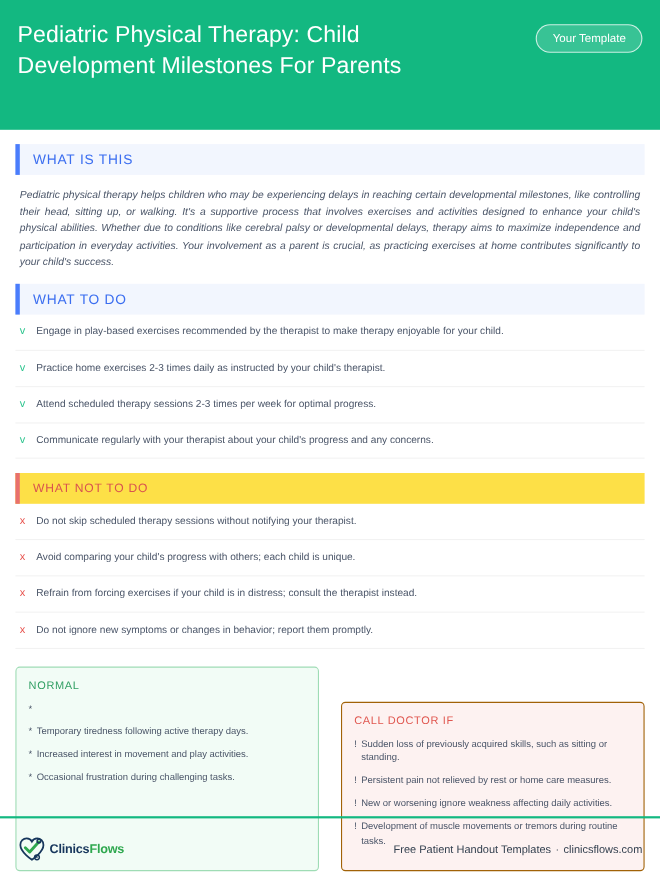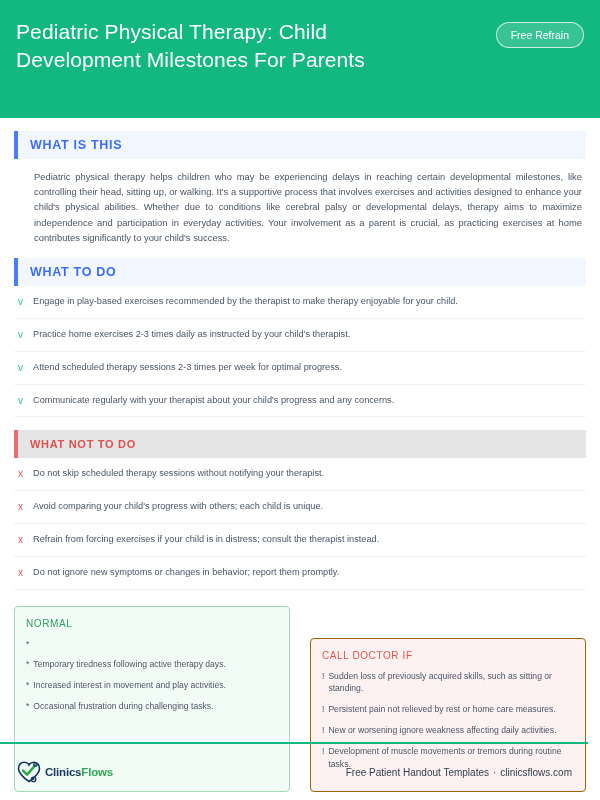--- a/index.html
+++ b/index.html
@@ -58,37 +58,37 @@
   }
 
   .section-head {
     margin-top: 13px;
     background: #f2f6fe;
     border-left: 4px solid #4a7dfc;
     padding: 7px 0 7px 12px;
     font-size: 12.5px;
     letter-spacing: 0.7px;
     color: #3b6ef0;
-    font-weight: bold;
   }
   .section-head.danger {
-    background: #e5e5e5;
+    background: #fde047;
     border-left-color: #e8706e;
     color: #d9534f;
     font-size: 11px;
     padding-top: 8px;
     padding-bottom: 8px;
   }
 
   .paragraph {
-    margin: 10px 4px 0 20px;
+    margin: 10px 4px 0 4px;
     font-size: 9.4px;
     line-height: 1.62;
     color: #4a5568;
     text-align: justify;
+    font-style: italic;
   }
 
   .list {
     margin: 0;
     padding: 0;
     list-style: none;
   }
   .list-item {
     display: flex;
     align-items: flex-start;
@@ -161,21 +161,21 @@
     font-size: 10px;
     letter-spacing: 0.5px;
     color: #3b6ef0;
     margin-bottom: 10px;
   }
 
   
   .footer {
     position: absolute;
     left: 0;
-    right: 12px;
+    right: 0;
     bottom: 0;
     height: 58px;
     border-top: 2px solid #13b881;
     padding: 0 16px;
     display: flex;
     align-items: center;
     justify-content: space-between;
     box-sizing: border-box;
   }
   .logo {
@@ -199,21 +199,21 @@
   }
   .footer-dot { margin: 0 4px; }
 </style>
 </head>
 <body>
 
 <div class="page">
 
   <div class="header">
     <div class="header-title">Pediatric Physical Therapy: Child Development Milestones For Parents</div>
-    <div class="free-template-badge">Free Refrain</div>
+    <div class="free-template-badge">Your Template</div>
   </div>
 
   <div class="content">
 
     <div class="section-head">WHAT IS THIS</div>
     <div class="paragraph">Pediatric physical therapy helps children who may be experiencing delays in reaching certain developmental milestones, like controlling their head, sitting up, or walking. It's a supportive process that involves exercises and activities designed to enhance your child's physical abilities. Whether due to conditions like cerebral palsy or developmental delays, therapy aims to maximize independence and participation in everyday activities. Your involvement as a parent is crucial, as practicing exercises at home contributes significantly to your child's success.</div>
 
     <div class="section-head">WHAT TO DO</div>
     <ul class="list">
       <li class="list-item">

